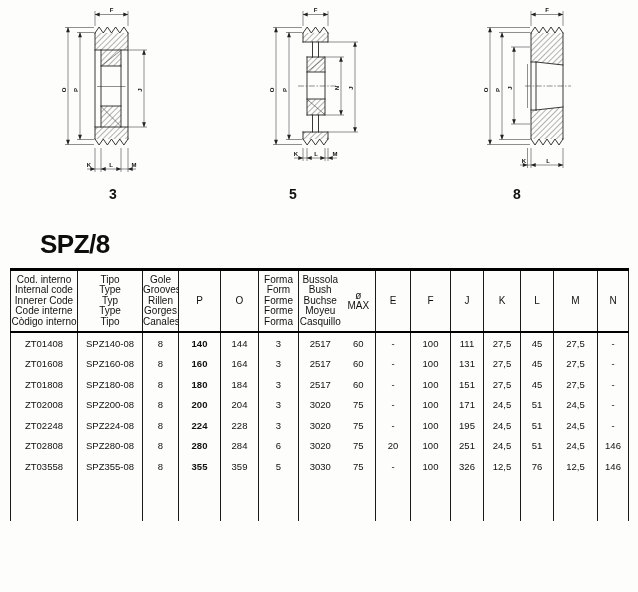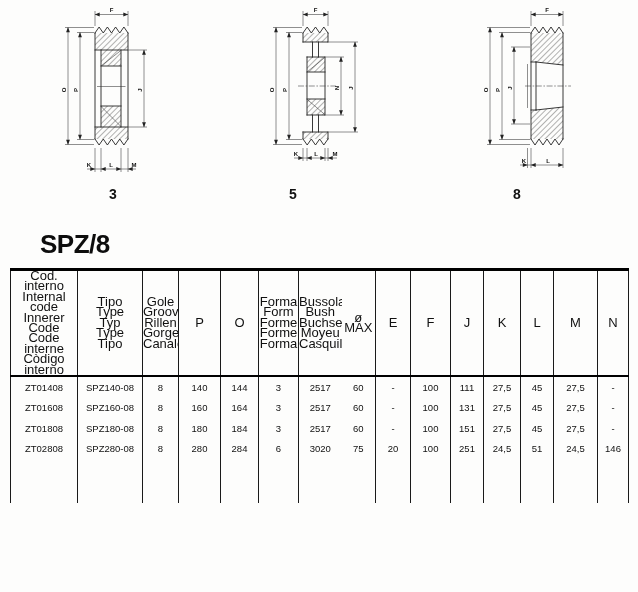--- a/index.html
+++ b/index.html
@@ -8,23 +8,23 @@
   .diagram{position:absolute;top:2px}
   #d1{left:58px}
   #d2{left:248px}
   #d3{left:438px}
   .title{position:absolute;left:28px;top:217px;margin:12px;font-size:26px;font-weight:bold;
          letter-spacing:-.5px;color:#0d0d0d}
   table{position:absolute;left:10px;top:268px;width:618px;border-collapse:collapse;table-layout:fixed}
   th,td{text-align:center;vertical-align:middle;padding:0;border-left:1px solid #1a1a1a;overflow:hidden}
   th:last-child,td:last-child{border-right:1px solid #1a1a1a}
   th{border-top:3px solid #000;border-bottom:2px solid #000;height:60px;
-     font-size:13px;font-weight:normal;line-height:10.4px;white-space:pre-line}
+     font-size:10px;font-weight:normal;line-height:10.4px;white-space:pre-line}
   td{font-size:9.5px;height:20.5px}
-  td.bold{font-weight:normal}
+  td.bold{font-weight:bold}
   .no-left{border-left:none !important}
   tr.filler td{height:44px}
   svg text{font-family:"Liberation Sans",sans-serif;fill:#111}
   .dimlabel{font-size:6px;font-weight:bold}
   .formlabel{font-size:14px;font-weight:bold}
   .obj{stroke:#222;stroke-width:.9;fill:none;stroke-linecap:square}
   .thin{stroke:#333;stroke-width:.55;fill:none}
   .center{stroke:#333;stroke-width:.55;fill:none;stroke-dasharray:6 1.6 1.6 1.6}
 </style>
 </head>
@@ -334,36 +334,87 @@
           <td class="no-left">60</td>
           <td>-</td>
           <td>100</td>
           <td>151</td>
           <td>27,5</td>
           <td>45</td>
           <td>27,5</td>
           <td>-</td>
         </tr>
         <tr>
+          <td>ZT02008</td>
+          <td>SPZ200-08</td>
+          <td>8</td>
+          <td class="bold">200</td>
+          <td>204</td>
+          <td>3</td>
+          <td>3020</td>
+          <td class="no-left">75</td>
+          <td>-</td>
+          <td>100</td>
+          <td>171</td>
+          <td>24,5</td>
+          <td>51</td>
+          <td>24,5</td>
+          <td>-</td>
+        </tr>
+        <tr>
+          <td>ZT02248</td>
+          <td>SPZ224-08</td>
+          <td>8</td>
+          <td class="bold">224</td>
+          <td>228</td>
+          <td>3</td>
+          <td>3020</td>
+          <td class="no-left">75</td>
+          <td>-</td>
+          <td>100</td>
+          <td>195</td>
+          <td>24,5</td>
+          <td>51</td>
+          <td>24,5</td>
+          <td>-</td>
+        </tr>
+        <tr>
           <td>ZT02808</td>
           <td>SPZ280-08</td>
           <td>8</td>
           <td class="bold">280</td>
           <td>284</td>
           <td>6</td>
           <td>3020</td>
           <td class="no-left">75</td>
           <td>20</td>
           <td>100</td>
           <td>251</td>
           <td>24,5</td>
           <td>51</td>
           <td>24,5</td>
           <td>146</td>
         </tr>
+        <tr>
+          <td>ZT03558</td>
+          <td>SPZ355-08</td>
+          <td>8</td>
+          <td class="bold">355</td>
+          <td>359</td>
+          <td>5</td>
+          <td>3030</td>
+          <td class="no-left">75</td>
+          <td>-</td>
+          <td>100</td>
+          <td>326</td>
+          <td>12,5</td>
+          <td>76</td>
+          <td>12,5</td>
+          <td>146</td>
+        </tr>
         <tr class="filler">
           <td></td>
           <td></td>
           <td></td>
           <td></td>
           <td></td>
           <td></td>
           <td></td>
           <td class="no-left"></td>
           <td></td>

